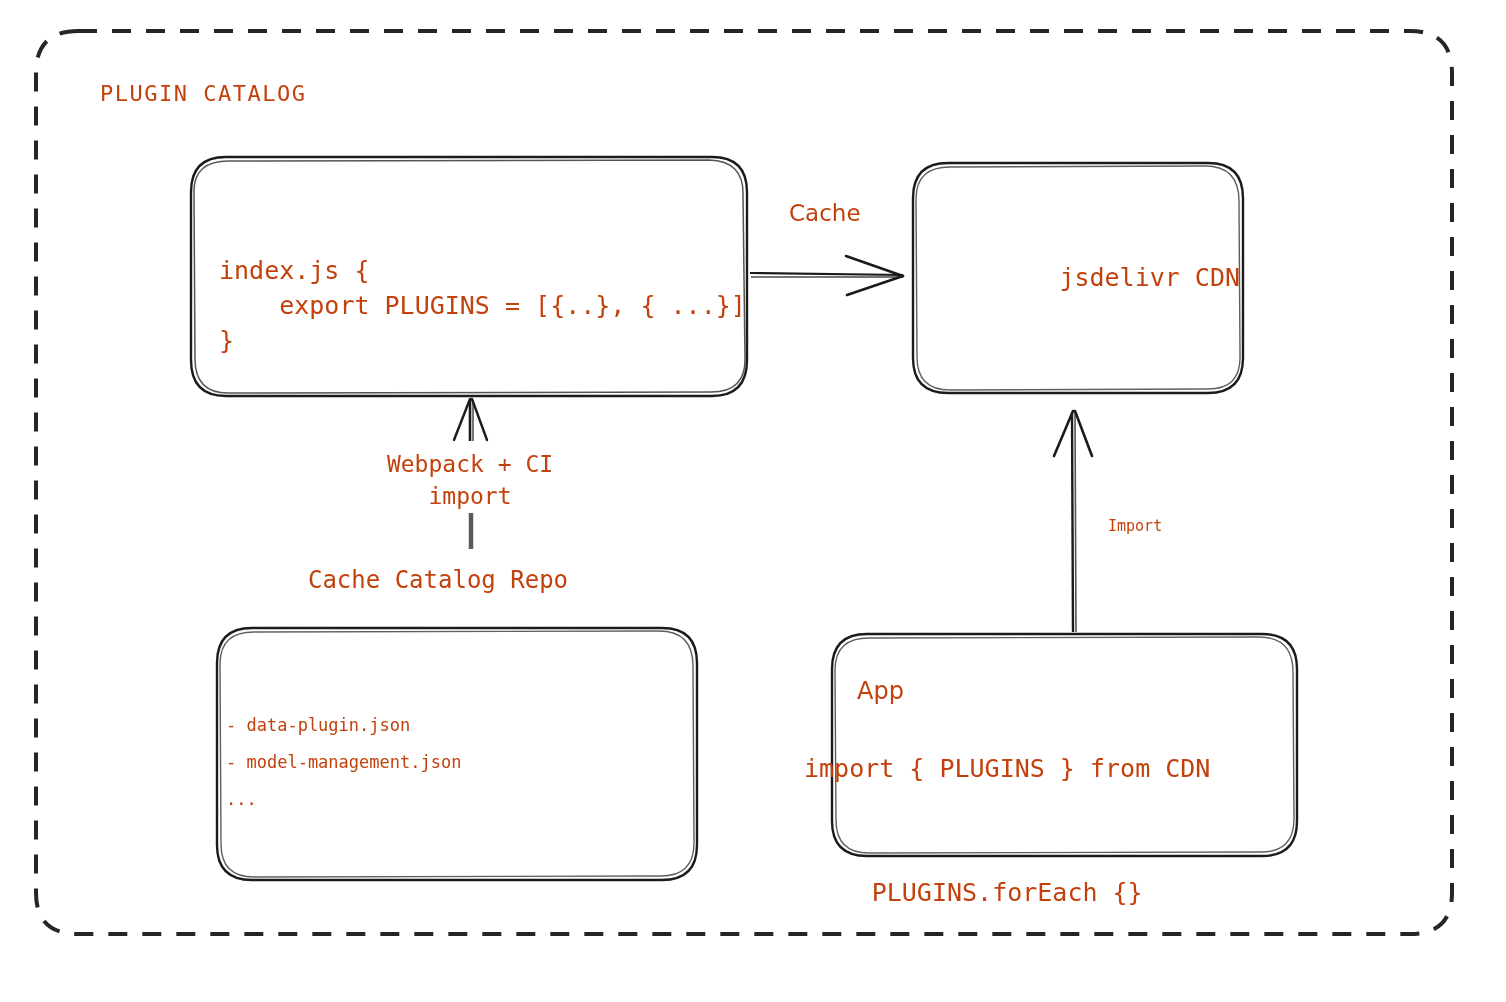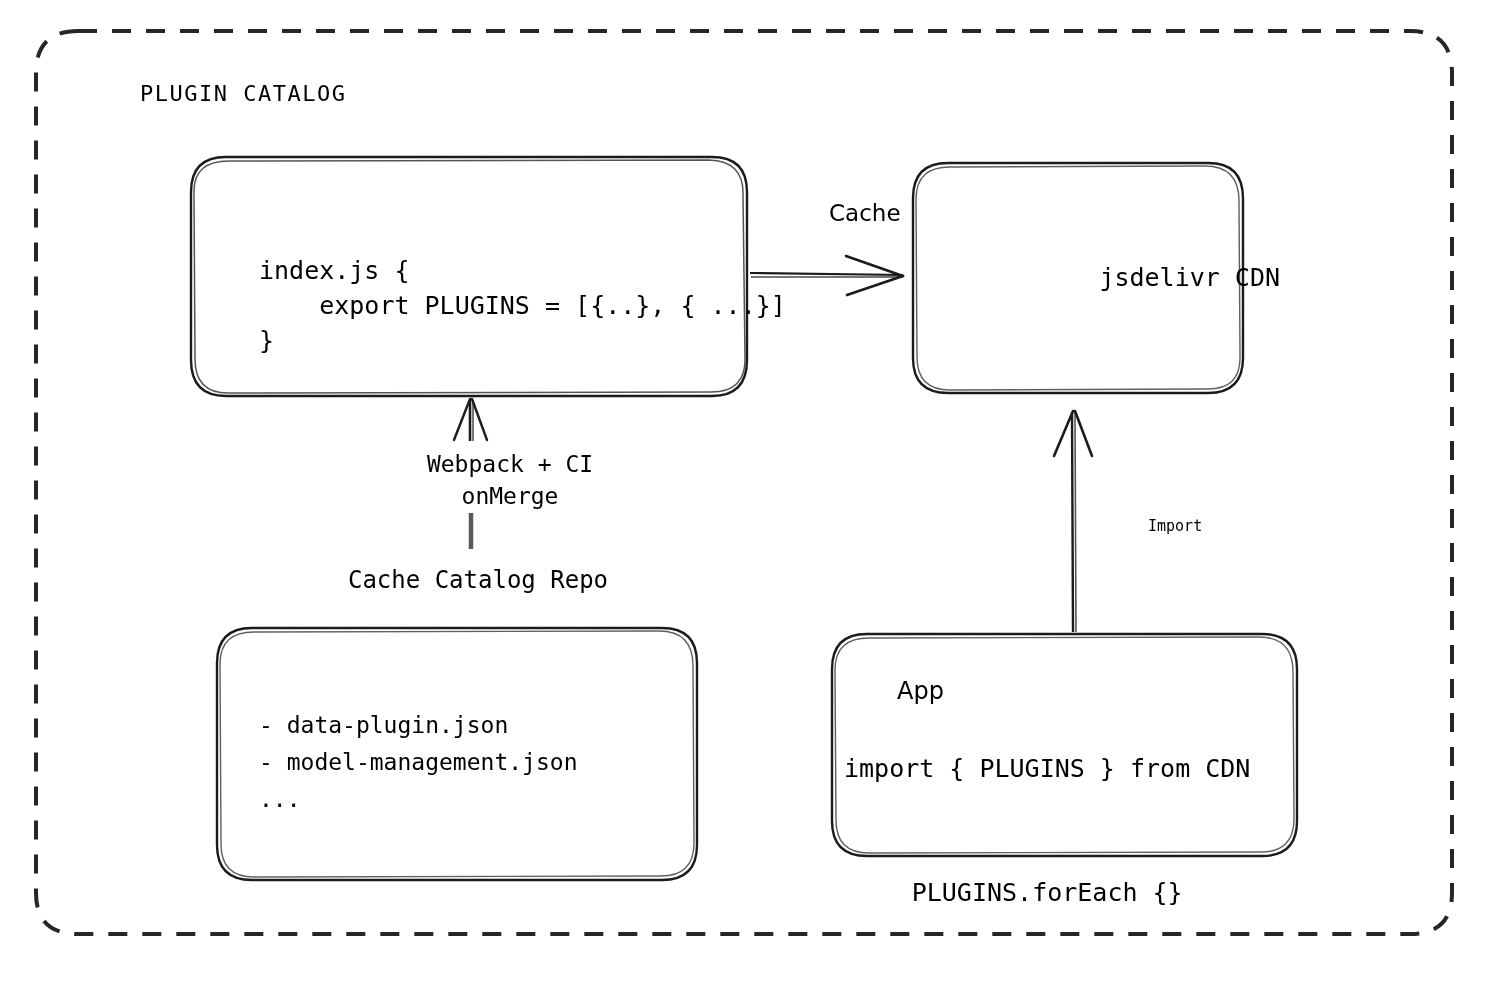--- a/index.html
+++ b/index.html
@@ -23,24 +23,23 @@
   #sketch-layer {
     position: absolute;
     left: 0;
     top: 0;
     width: 1506px;
     height: 1002px;
     pointer-events: none;
   }
   .txt {
     position: absolute;
-    color: #000000;
+    color: #c2410c;
     white-space: pre;
     line-height: 1.0;
-    margin-left: 40px;
   }
   .mono {
     font-family: "DejaVu Sans Mono", monospace;
     letter-spacing: 0px;
   }
   .sans {
     font-family: "DejaVu Sans", sans-serif;
   }
 
   
@@ -96,22 +95,23 @@
   #repo-label {
     left: 188px;
     top: 568px;
     width: 500px;
     text-align: center;
     font-size: 24px;
   }
   #repo-list {
     left: 219px;
     top: 707px;
-    font-size: 23px;
+    font-size: 17px;
     line-height: 37px;
+    padding-left: 7px;
   }
 
   
   #import-label {
     left: 1108px;
     top: 519px;
     font-size: 15px;
   }
 
   
@@ -188,21 +188,21 @@
 
   <div class="txt mono" id="npm-code">index.js {
     export PLUGINS = [{..}, { ...}]
 }</div>
 
   <div class="txt mono" id="cdn-title">jsdelivr CDN</div>
 
   <div class="txt sans" id="cache-label">Cache</div>
 
   <div class="txt mono" id="webpack-label">Webpack + CI
-onMerge</div>
+import</div>
 
   <div class="txt mono" id="repo-label">Cache Catalog Repo</div>
 
   <div class="txt mono" id="repo-list">- data-plugin.json
 - model-management.json
 ...</div>
 
   <div class="txt mono" id="import-label">Import</div>
 
   <div class="txt sans" id="app-title">App</div>

